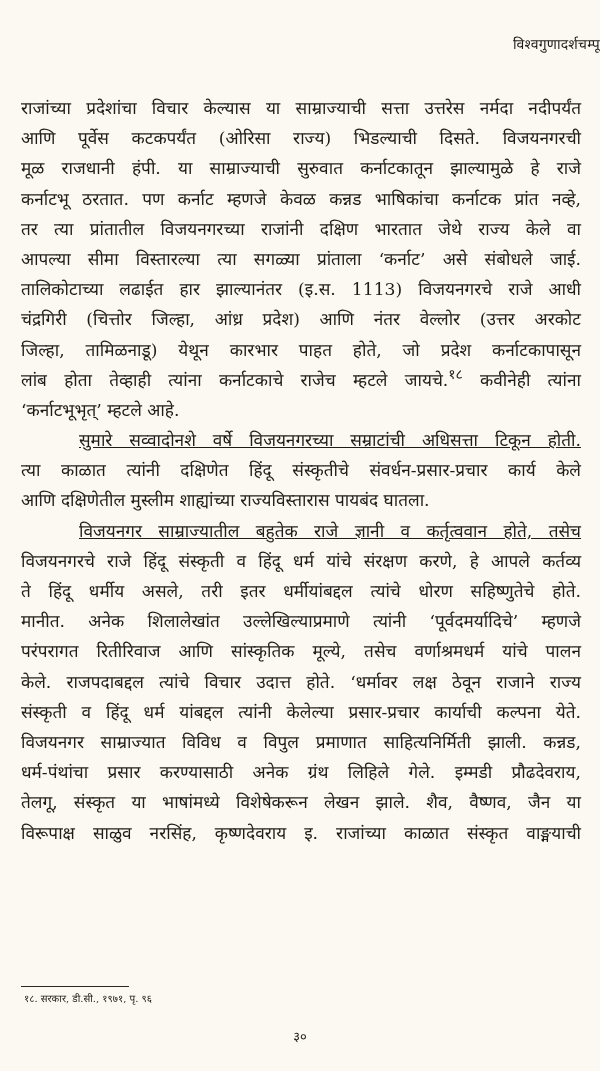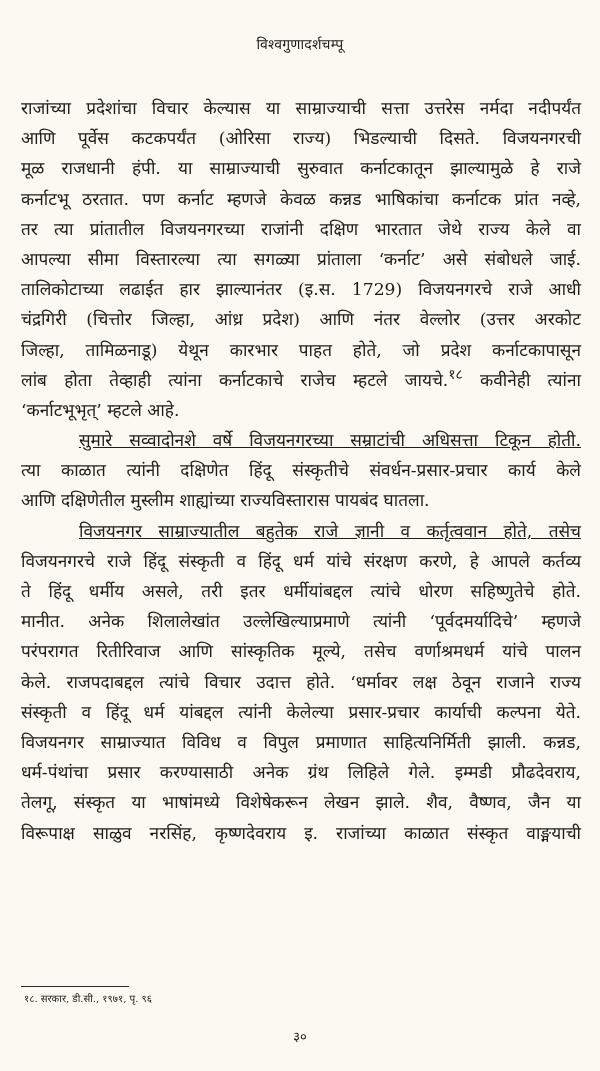--- a/index.html
+++ b/index.html
@@ -13,21 +13,21 @@
     color: #1e1b18;
     font-family: "DejaVu Serif", "Liberation Serif", serif;
     position: relative;
     overflow: hidden;
   }
   .page-header {
     position: absolute;
     top: 34px;
     left: 0;
     width: 600px;
-    text-align: center;
+    text-align: right;
     font-size: 14px;
     letter-spacing: 0.2px;
   }
   .body-text {
     position: absolute;
     top: 93px;
     left: 21px;
     width: 560px;
     font-size: 17.2px;
     line-height: 30.2px;
@@ -81,21 +81,21 @@
 
 <div class="page-header">विश्वगुणादर्शचम्पू</div>
 
 <div class="body-text">
   <span class="line">राजांच्या प्रदेशांचा विचार केल्यास या साम्राज्याची सत्ता उत्तरेस नर्मदा नदीपर्यंत</span>
   <span class="line">आणि पूर्वेस कटकपर्यंत (ओरिसा राज्य) भिडल्याची दिसते. विजयनगरची</span>
   <span class="line">मूळ राजधानी हंपी. या साम्राज्याची सुरुवात कर्नाटकातून झाल्यामुळे हे राजे</span>
   <span class="line">कर्नाटभू ठरतात. पण कर्नाट म्हणजे केवळ कन्नड भाषिकांचा कर्नाटक प्रांत नव्हे,</span>
   <span class="line">तर त्या प्रांतातील विजयनगरच्या राजांनी दक्षिण भारतात जेथे राज्य केले वा</span>
   <span class="line">आपल्या सीमा विस्तारल्या त्या सगळ्या प्रांताला ‘कर्नाट’ असे संबोधले जाई.</span>
-  <span class="line">तालिकोटाच्या लढाईत हार झाल्यानंतर (इ.स. 1729) विजयनगरचे राजे आधी</span>
+  <span class="line">तालिकोटाच्या लढाईत हार झाल्यानंतर (इ.स. 1113) विजयनगरचे राजे आधी</span>
   <span class="line">चंद्रगिरी (चित्तोर जिल्हा, आंध्र प्रदेश) आणि नंतर वेल्लोर (उत्तर अरकोट</span>
   <span class="line">जिल्हा, तामिळनाडू) येथून कारभार पाहत होते, जो प्रदेश कर्नाटकापासून</span>
   <span class="line"><span>लांब होता तेव्हाही त्यांना कर्नाटकाचे राजेच म्हटले जायचे.</span><sup class="fnref">१८</sup> <span>कवीनेही त्यांना</span></span>
   <span class="line last">‘कर्नाटभूभृत्’ म्हटले आहे.</span>
   <span class="line indent">सुमारे सव्वादोनशे वर्षे विजयनगरच्या सम्राटांची अधिसत्ता टिकून होती.</span>
   <span class="line">त्या काळात त्यांनी दक्षिणेत हिंदू संस्कृतीचे संवर्धन-प्रसार-प्रचार कार्य केले</span>
   <span class="line last">आणि दक्षिणेतील मुस्लीम शाह्यांच्या राज्यविस्तारास पायबंद घातला.</span>
   <span class="line indent">विजयनगर साम्राज्यातील बहुतेक राजे ज्ञानी व कर्तृत्ववान होते, तसेच</span>
   <span class="line">विजयनगरचे राजे हिंदू संस्कृती व हिंदू धर्म यांचे संरक्षण करणे, हे आपले कर्तव्य</span>
   <span class="line">ते हिंदू धर्मीय असले, तरी इतर धर्मीयांबद्दल त्यांचे धोरण सहिष्णुतेचे होते.</span>

